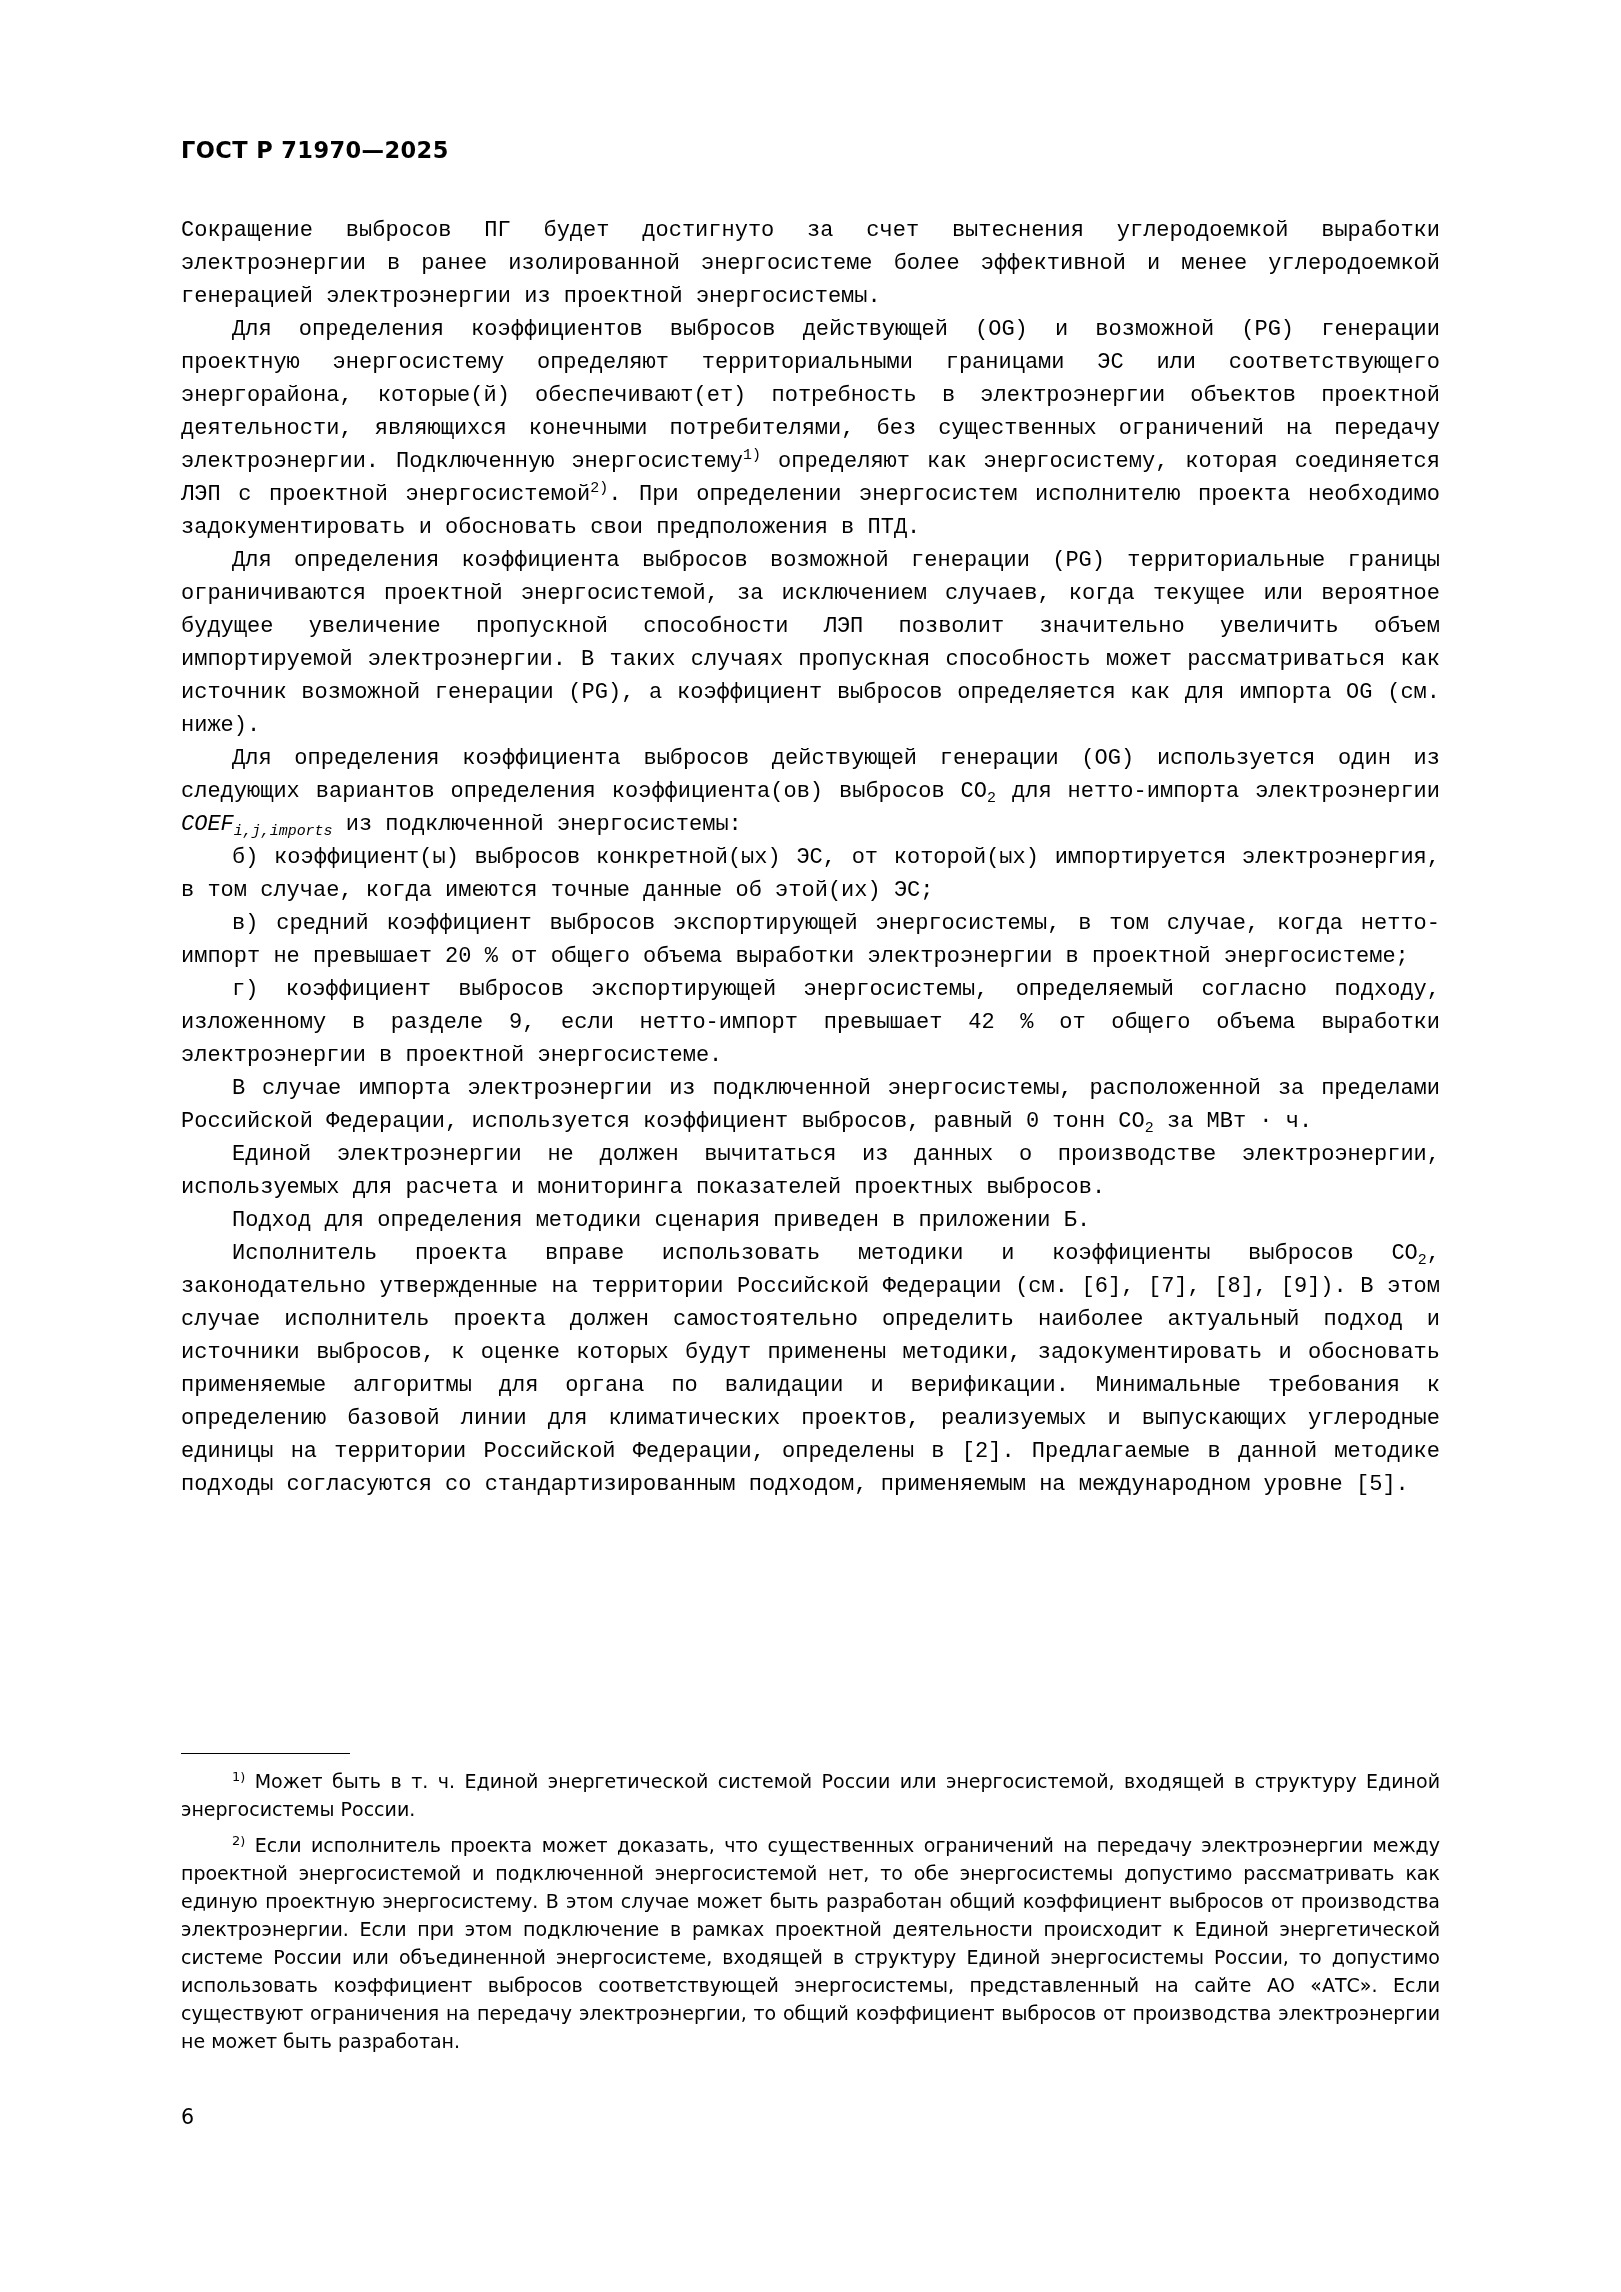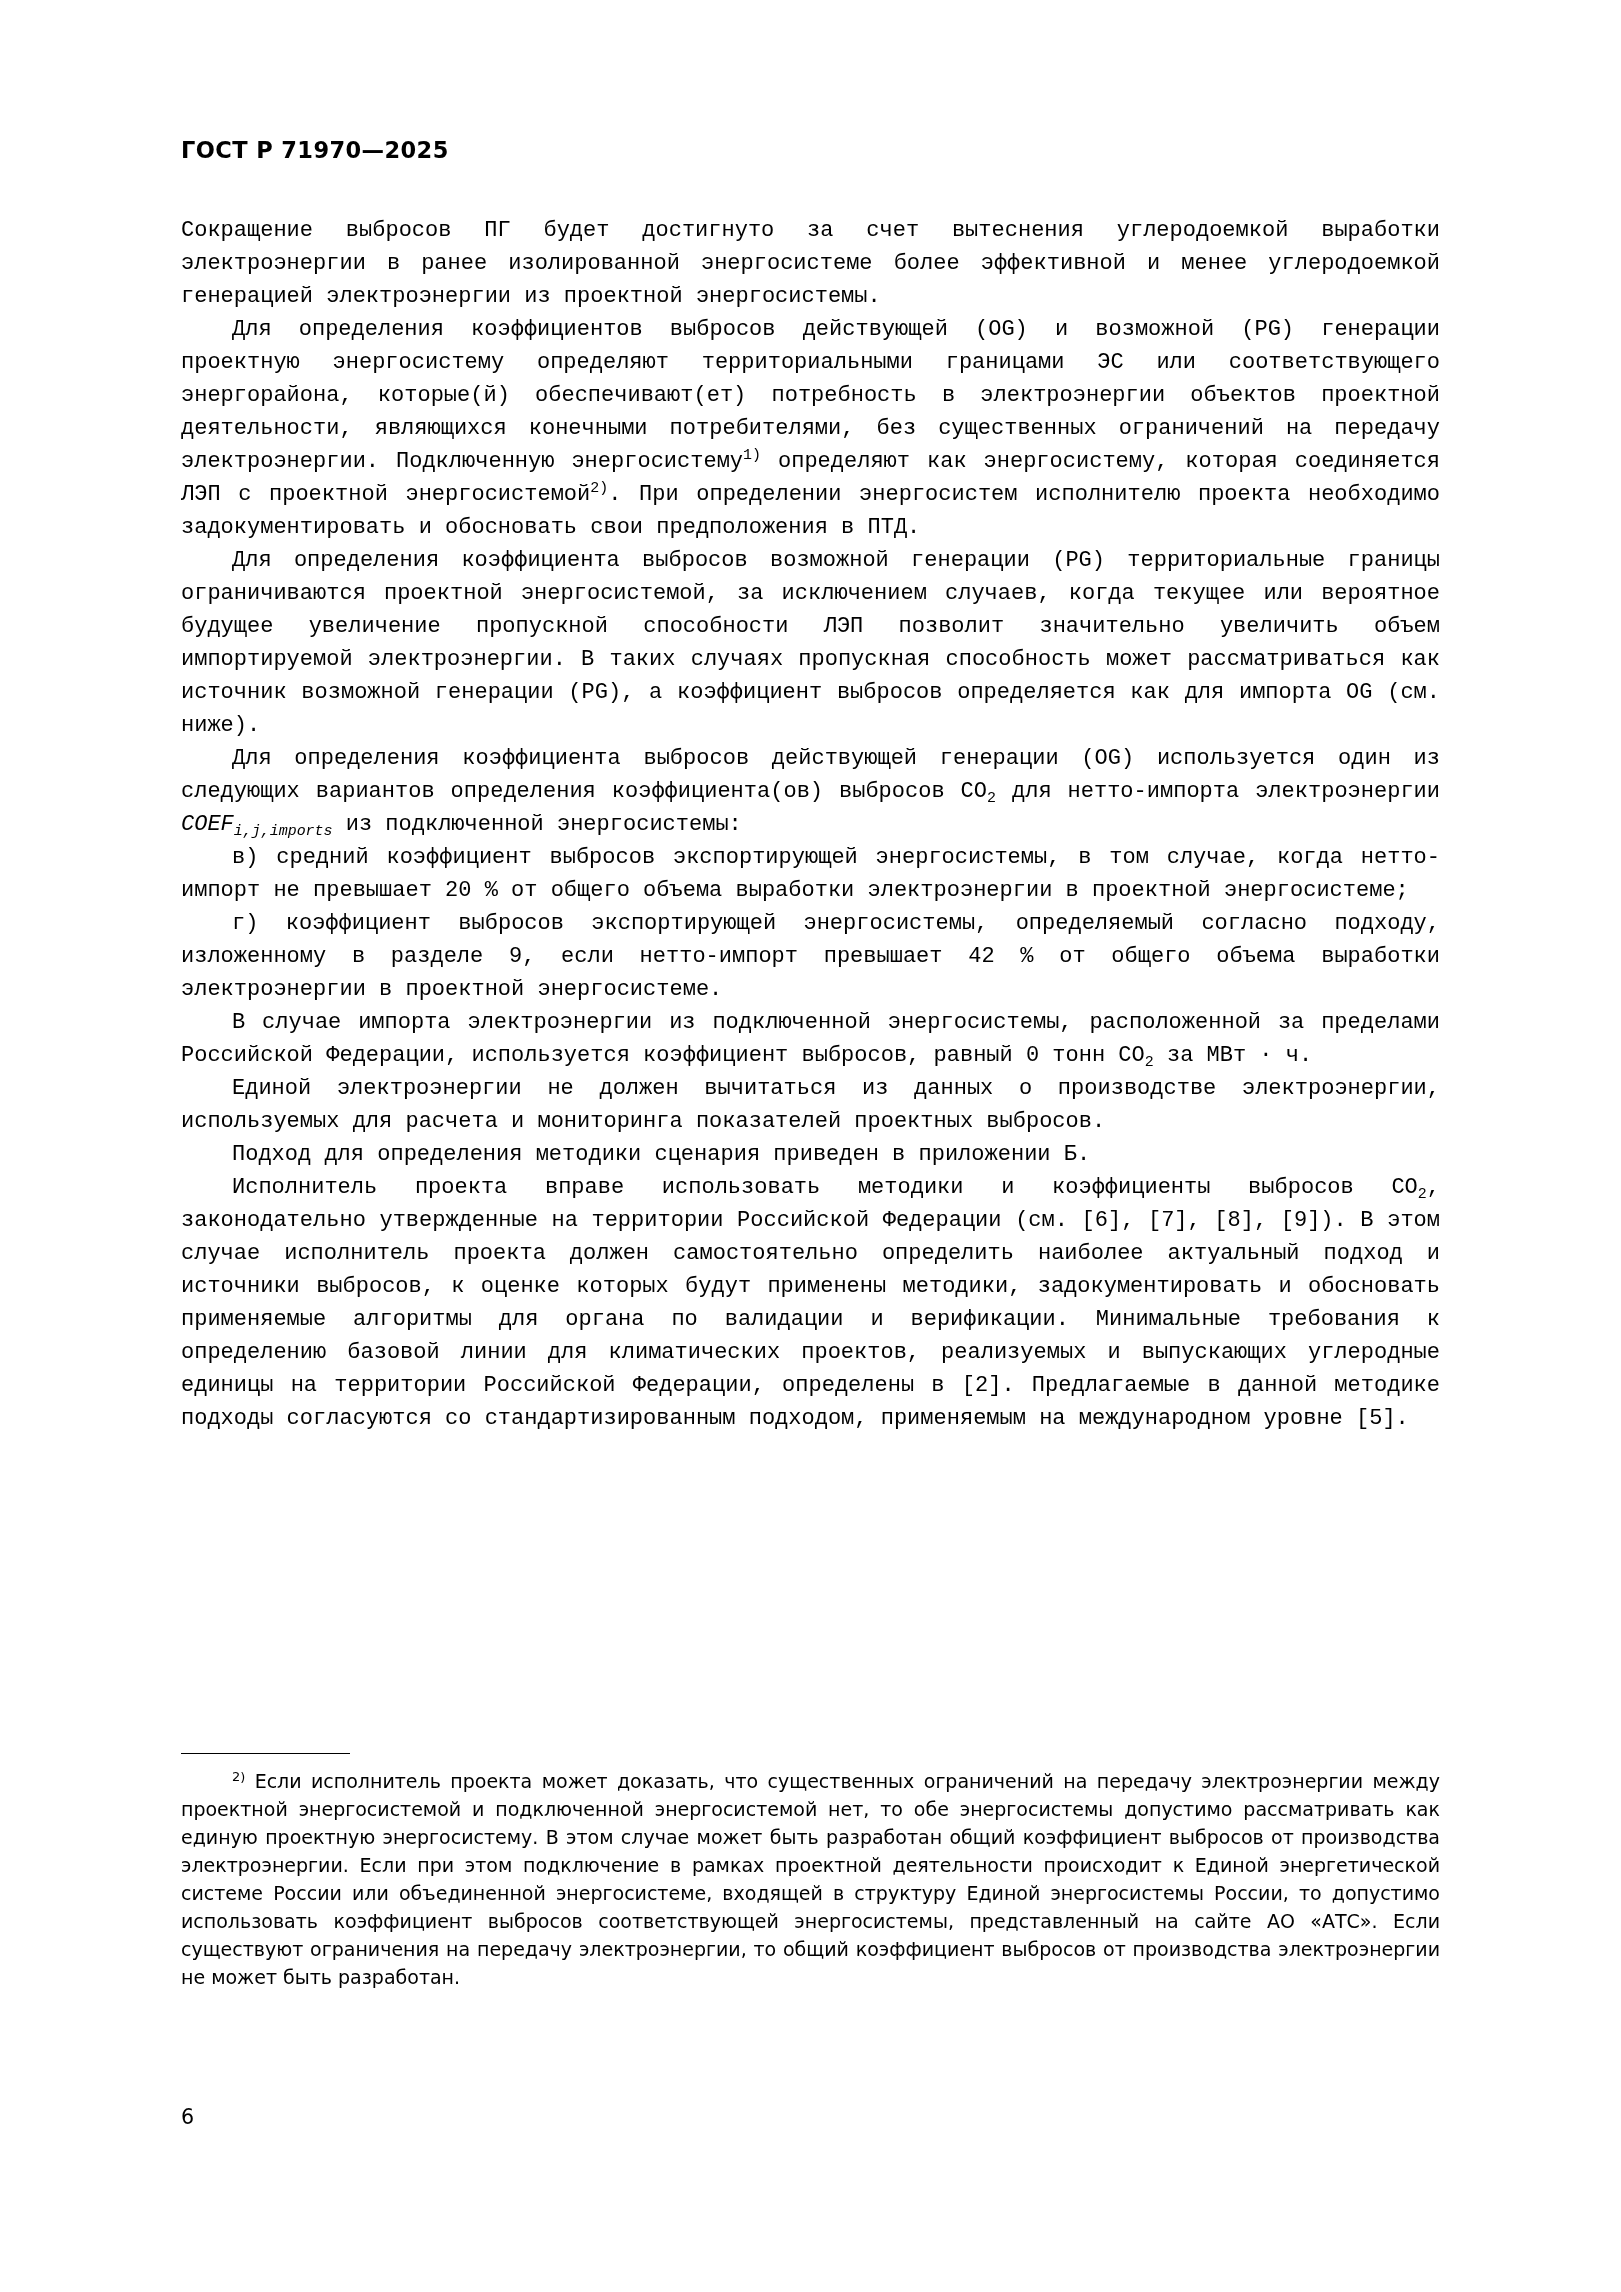--- a/index.html
+++ b/index.html
@@ -92,30 +92,32 @@
 <div class="page">
 
   <div class="content">
 
     <div class="header">ГОСТ Р 71970—2025</div>
 
     <p class="body noindent">Сокращение выбросов ПГ будет достигнуто за счет вытеснения углеродоемкой выработки электроэнергии в ранее изолированной энергосистеме более эффективной и менее углеродоемкой генерацией электроэнергии из проектной энергосистемы.</p>
     <p class="body">Для определения коэффициентов выбросов действующей (OG) и возможной (PG) генерации проектную энергосистему определяют территориальными границами ЭС или соответствующего энергорайона, которые(й) обеспечивают(ет) потребность в электроэнергии объектов проектной деятельности, являющихся конечными потребителями, без существенных ограничений на передачу электроэнергии. Подключенную энергосистему<sup>1)</sup> определяют как энергосистему, которая соединяется ЛЭП с проектной энергосистемой<sup>2)</sup>. При определении энергосистем исполнителю проекта необходимо задокументировать и обосновать свои предположения в ПТД.</p>
     <p class="body">Для определения коэффициента выбросов возможной генерации (PG) территориальные границы ограничиваются проектной энергосистемой, за исключением случаев, когда текущее или вероятное будущее увеличение пропускной способности ЛЭП позволит значительно увеличить объем импортируемой электроэнергии. В таких случаях пропускная способность может рассматриваться как источник возможной генерации (PG), а коэффициент выбросов определяется как для импорта OG (см. ниже).</p>
     <p class="body">Для определения коэффициента выбросов действующей генерации (OG) используется один из следующих вариантов определения коэффициента(ов) выбросов CO<sub>2</sub> для нетто-импорта электроэнергии <span class="ital">COEF<sub>i,j,imports</sub></span> из подключенной энергосистемы:</p>
+    <p class="body">б)  коэффициент(ы) выбросов конкретной(ых) ЭС, от которой(ых) импортируется электроэнергия, в том случае, когда имеются точные данные об этой(их) ЭС;</p>
     <p class="body">в)  средний коэффициент выбросов экспортирующей энергосистемы, в том случае, когда нетто-импорт не превышает 20 % от общего объема выработки электроэнергии в проектной энергосистеме;</p>
     <p class="body">г)  коэффициент выбросов экспортирующей энергосистемы, определяемый согласно подходу, изложенному в разделе 9, если нетто-импорт превышает 42 % от общего объема выработки электроэнергии в проектной энергосистеме.</p>
     <p class="body">В случае импорта электроэнергии из подключенной энергосистемы, расположенной за пределами Российской Федерации, используется коэффициент выбросов, равный 0 тонн CO<sub>2</sub> за МВт · ч.</p>
     <p class="body">Единой электроэнергии не должен вычитаться из данных о производстве электроэнергии, используемых для расчета и мониторинга показателей проектных выбросов.</p>
     <p class="body">Подход для определения методики сценария приведен в приложении Б.</p>
     <p class="body">Исполнитель проекта вправе использовать методики и коэффициенты выбросов CO<sub>2</sub>, законодательно утвержденные на территории Российской Федерации (см. [6], [7], [8], [9]). В этом случае исполнитель проекта должен самостоятельно определить наиболее актуальный подход и источники выбросов, к оценке которых будут применены методики, задокументировать и обосновать применяемые алгоритмы для органа по валидации и верификации. Минимальные требования к определению базовой линии для климатических проектов, реализуемых и выпускающих углеродные единицы на территории Российской Федерации, определены в [2]. Предлагаемые в данной методике подходы согласуются со стандартизированным подходом, применяемым на международном уровне [5].</p>
 
   </div>
 
   <div class="footnotes">
     <div class="fn-rule"></div>
+    <p class="fn"><sup>1)</sup> Может быть в т. ч. Единой энергетической системой России или энергосистемой, входящей в структуру Единой энергосистемы России.</p>
     <p class="fn"><sup>2)</sup> Если исполнитель проекта может доказать, что существенных ограничений на передачу электроэнергии между проектной энергосистемой и подключенной энергосистемой нет, то обе энергосистемы допустимо рассматривать как единую проектную энергосистему. В этом случае может быть разработан общий коэффициент выбросов от производства электроэнергии. Если при этом подключение в рамках проектной деятельности происходит к Единой энергетической системе России или объединенной энергосистеме, входящей в структуру Единой энергосистемы России, то допустимо использовать коэффициент выбросов соответствующей энергосистемы, представленный на сайте АО «АТС». Если существуют ограничения на передачу электроэнергии, то общий коэффициент выбросов от производства электроэнергии не может быть разработан.</p>
   </div>
 
   <div class="pageno">6</div>
 
 </div>
 
 
 </body></html>

